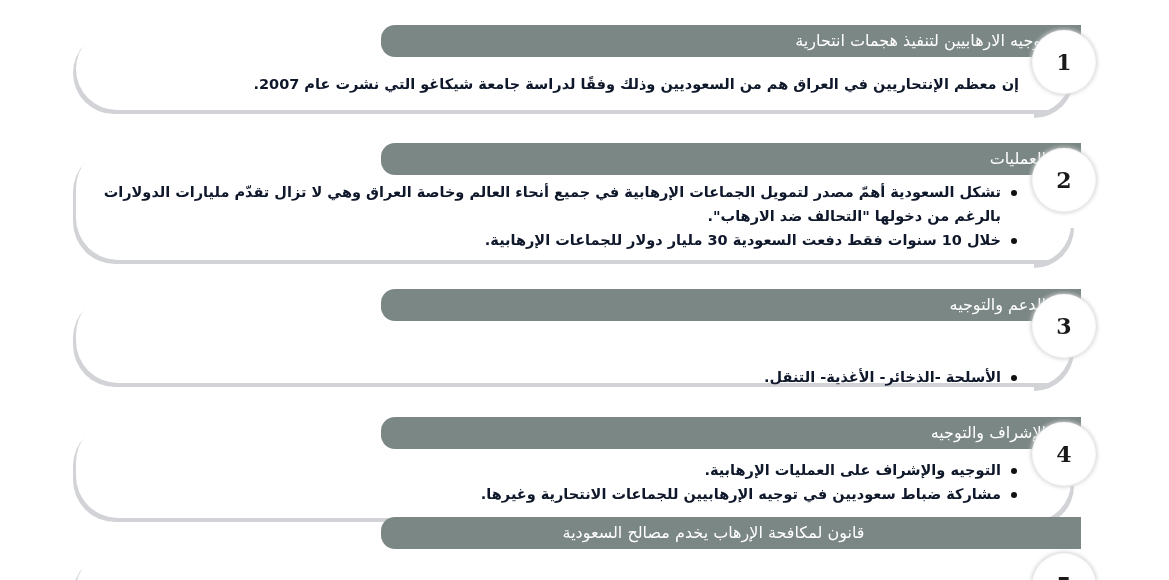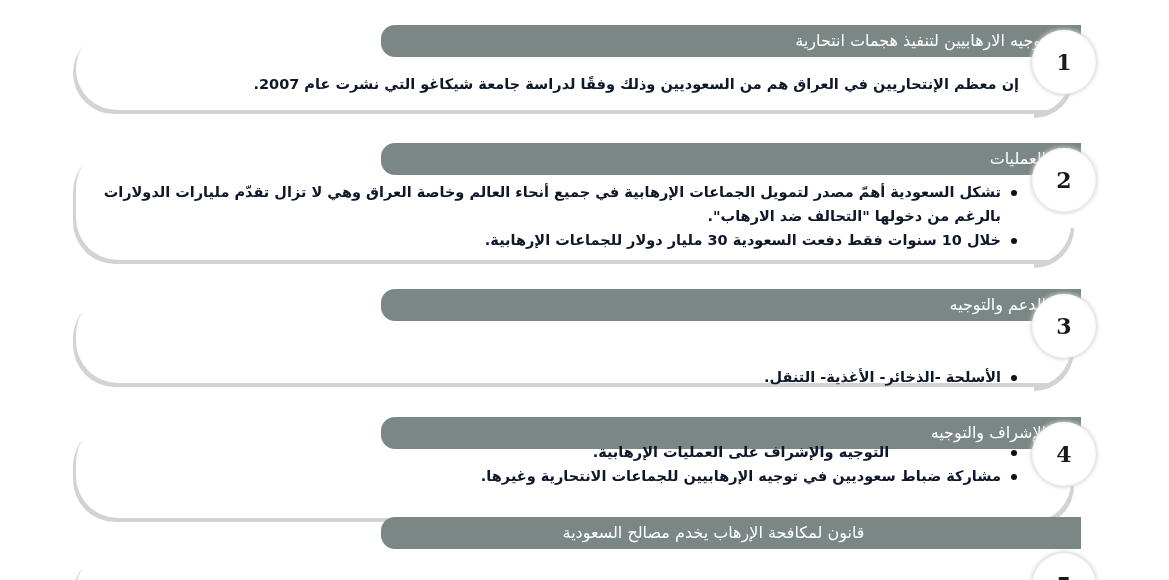--- a/index.html
+++ b/index.html
@@ -143,21 +143,21 @@
     <ul>
       <li>الأسلحة -الذخائر- الأغذية- التنقل.</li>
     </ul>
   </div>
 </div>
 
 <div class="block" style="top:0;">
   <div class="shell" style="top:420px;height:98px;"></div>
   <div class="header-bar" style="top:417px;">الإشراف والتوجيه</div>
   <div class="num-circle" style="top:422px;">4</div>
-  <div class="body-text" style="top:440px;text-align:center;">
+  <div class="body-text" style="top:458px;">
     <ul>
       <li>التوجيه والإشراف على العمليات الإرهابية.</li>
       <li>مشاركة ضباط سعوديين في توجيه الإرهابيين للجماعات الانتحارية وغيرها.</li>
     </ul>
   </div>
 </div>
 
 <div class="block" style="top:0;">
   <div class="shell" style="top:550px;height:80px;"></div>
   <div class="header-bar" style="top:517px;text-align:center;">قانون لمكافحة الإرهاب يخدم مصالح السعودية</div>

